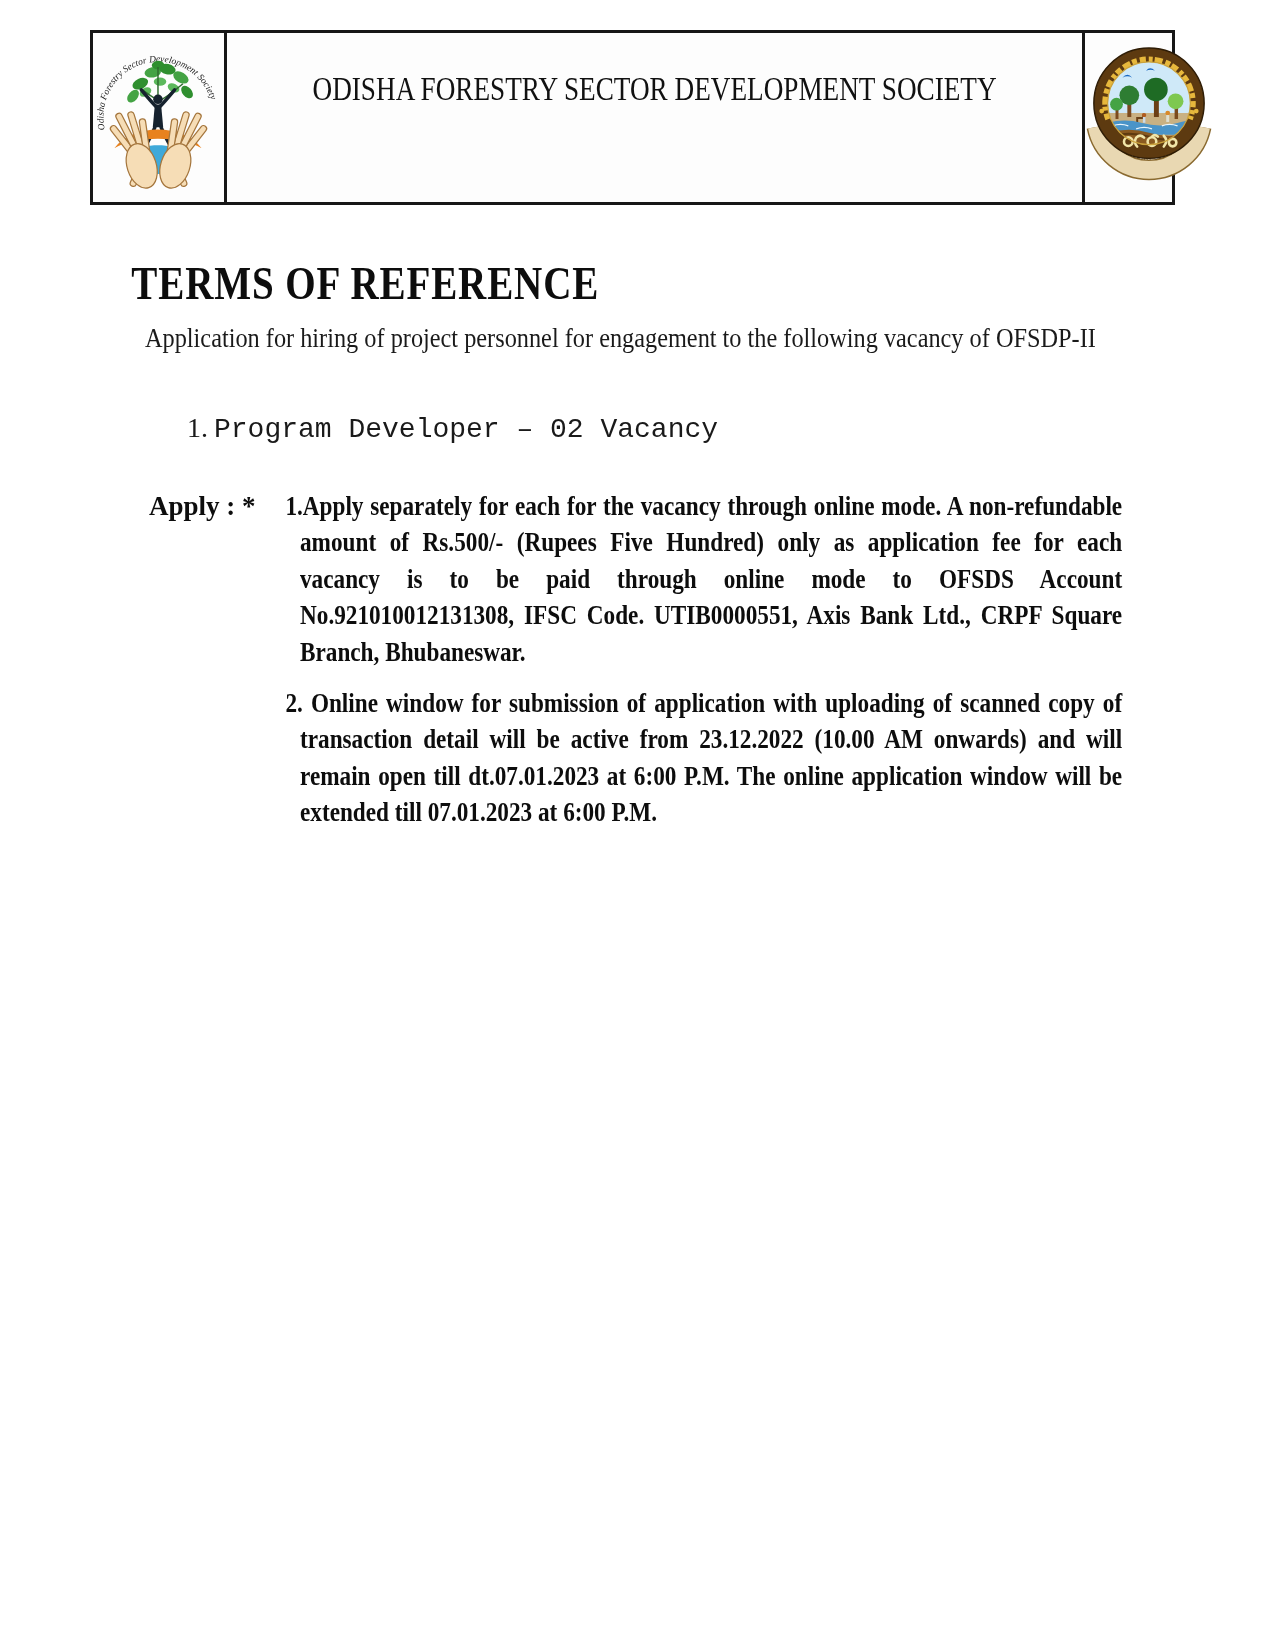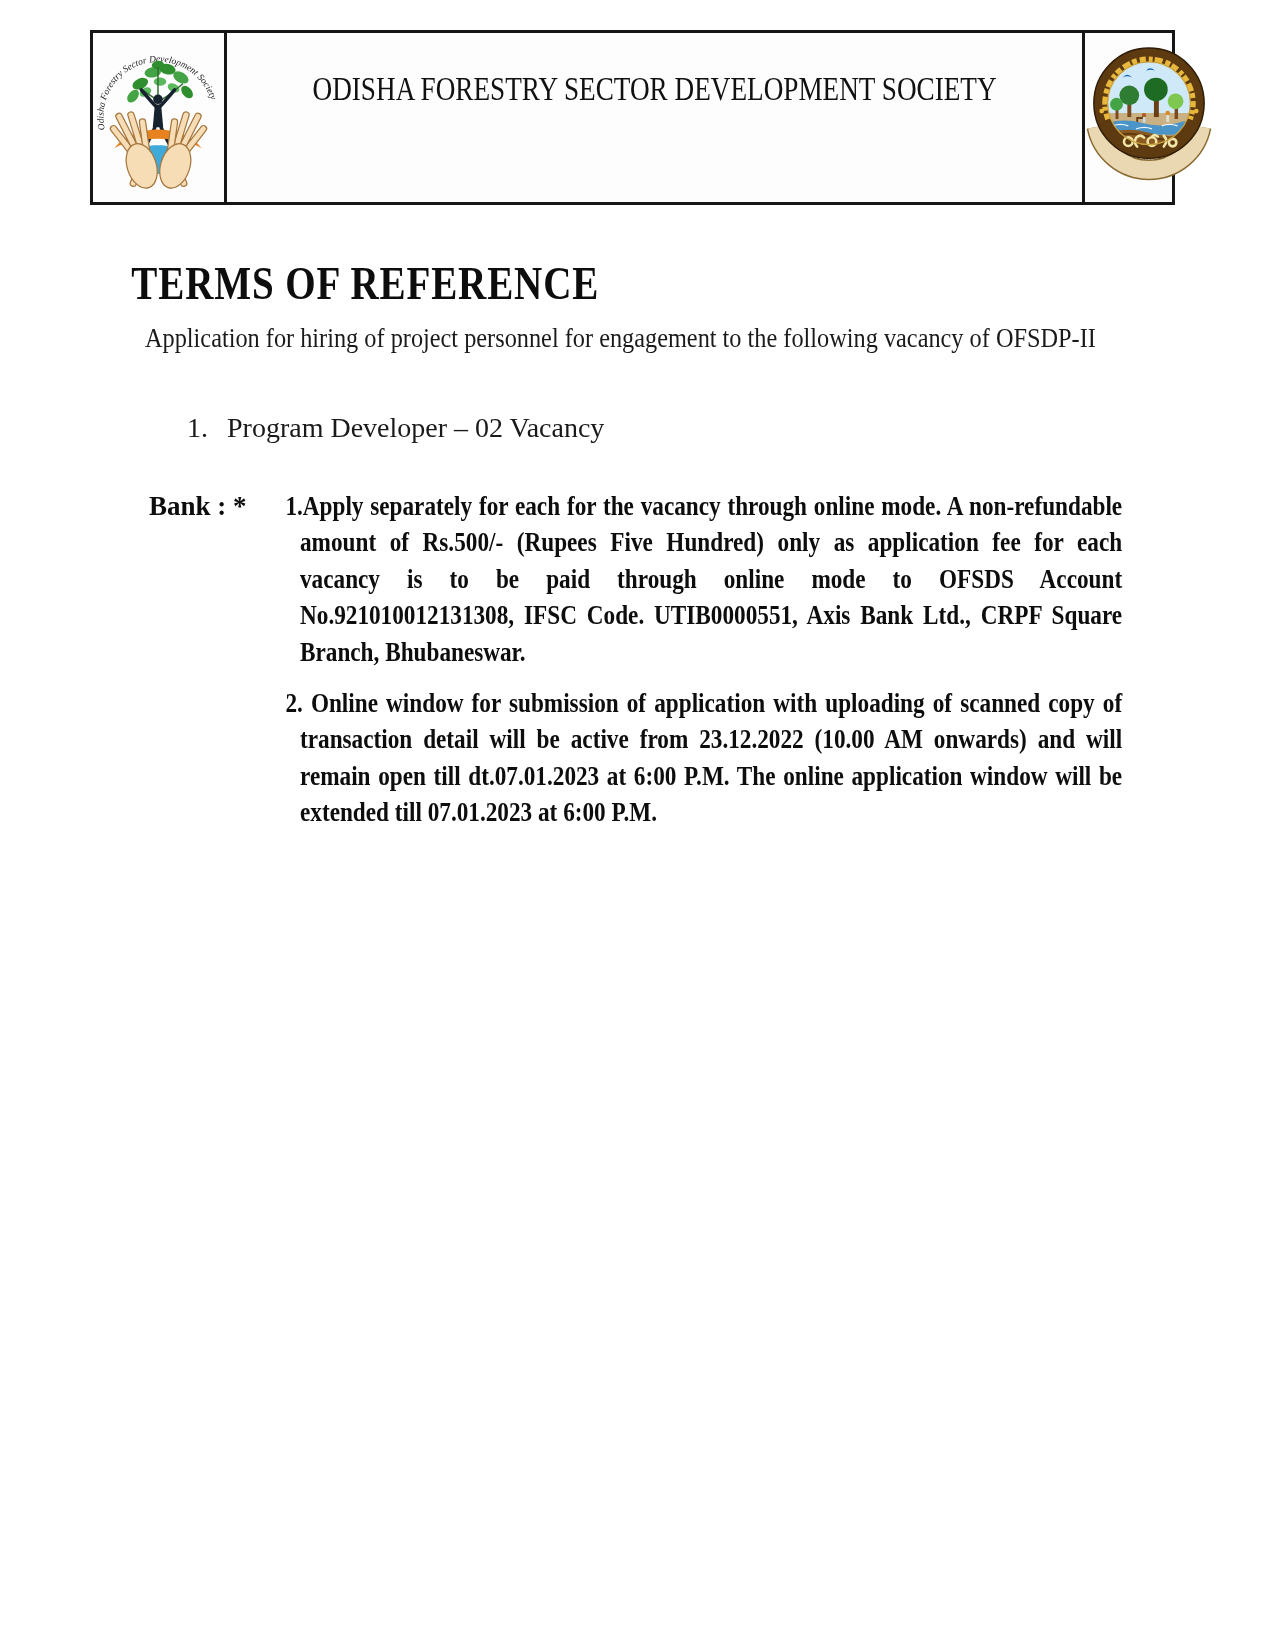--- a/index.html
+++ b/index.html
@@ -33,21 +33,21 @@
   }
   
   .intro{
     position:absolute;left:145px;top:322px;width:1094px;
     font-size:27px;line-height:33px;transform:scaleX(0.90);transform-origin:0 0;color:#1a1a1a;
   }
   .vacancy-row{
     position:absolute;left:187px;top:411px;font-size:28px;line-height:34px;color:#1a1a1a;
   }
   .vacancy-number{display:inline-block;}
-  .vacancy-label{display:inline-block;margin-left:19px;}
+  .vacancy-label{display:inline-block;margin-left:6px;font-family:Liberation Mono, monospace;}
   .note-label{
     position:absolute;left:149px;top:488px;font-weight:bold;font-size:27px;line-height:36px;
     color:#0d0d0d;white-space:nowrap;
   }
   .notes-block{
     position:absolute;left:300px;top:488px;width:956px;
     transform:scaleX(0.86);transform-origin:0 0;
   }
   .note-para{
     font-weight:bold;font-size:27px;line-height:36.4px;text-align:justify;
@@ -188,20 +188,20 @@
   <div class="doc-title">
     <span>TERMS OF REFERENCE</span>
   </div>
 
   <div class="intro">Application for hiring of project personnel for engagement to the following vacancy of OFSDP-II</div>
 
   <div class="vacancy-row">
     <span class="vacancy-number">1.</span><span class="vacancy-label">Program Developer – 02 Vacancy</span>
   </div>
 
-  <div class="note-label">Bank : *</div>
+  <div class="note-label">Apply : *</div>
 
   <div class="notes-block">
     <div class="note-para">1.Apply separately for each for the vacancy through online mode. A non-refundable amount of Rs.500/- (Rupees Five Hundred) only as application fee for each vacancy is to be paid through online mode to OFSDS Account No.921010012131308, IFSC Code. UTIB0000551, Axis Bank Ltd., CRPF Square Branch, Bhubaneswar.</div>
     <div class="note-para">2. Online window for submission of application with uploading of scanned copy of transaction detail will be active from 23.12.2022 (10.00 AM onwards) and will remain open till dt.07.01.2023 at 6:00 P.M. The online application window will be extended till 07.01.2023 at 6:00 P.M.</div>
   </div>
 
 </div>
 
 </body></html>

